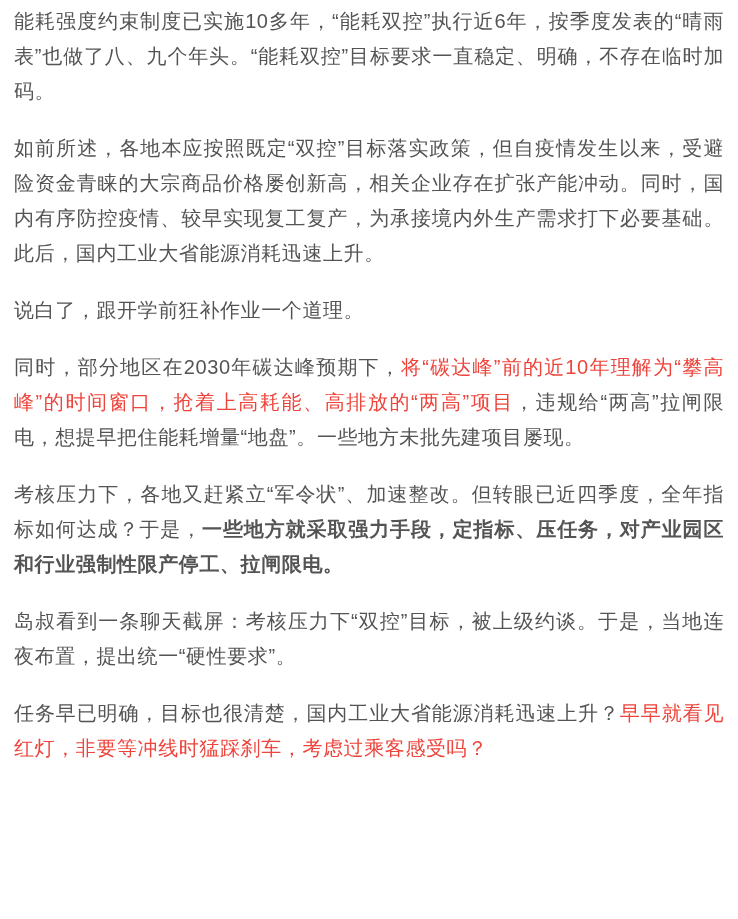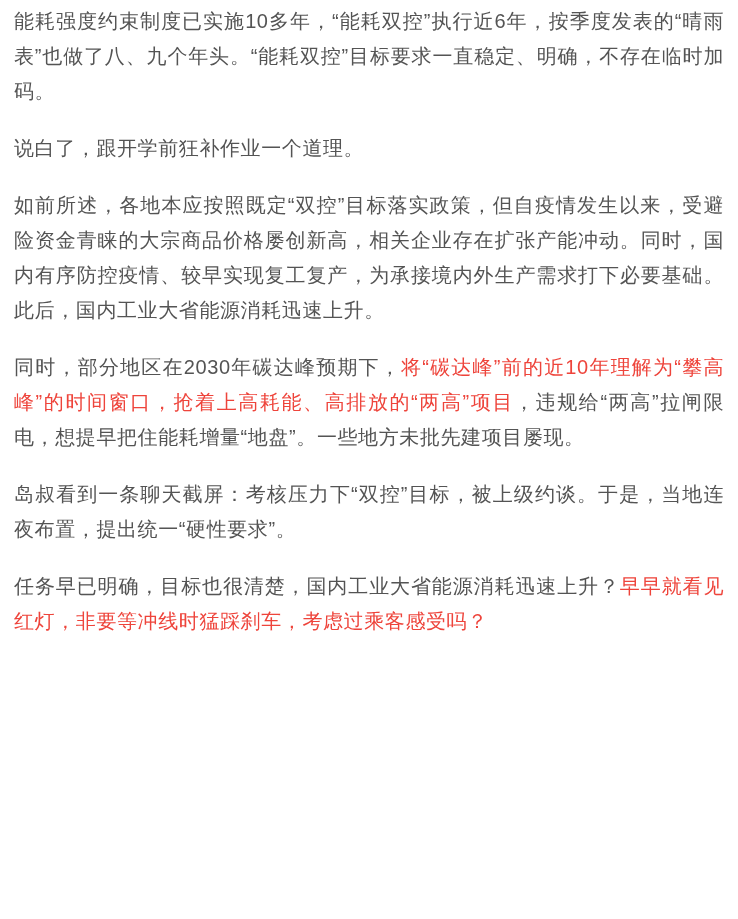--- a/index.html
+++ b/index.html
@@ -35,32 +35,35 @@
 <body>
 
 <div class="article" style="color: rgb(84, 84, 84);">
 
   <p>
     <span class="run">能耗强度约束制度已实施10多年，“能耗双控”执行近6年，按季度发表的“晴雨表”也做了八、九个年头。“能耗双控”目标要求一直稳定、明确，不存在临时加码。</span>
   </p>
 
 
   <p>
-    <span class="run">说白了，跟开学前狂补作业一个道理。</span>
+    <span class="run">如前所述，各地本应按照既定“双控”目标落实政策，但自疫情发生以来，受避险资金青睐的大宗商品价格屡创新高，相关企业存在扩张产能冲动。同时，国内有序防控疫情、较早实现复工复产，为承接境内外生产需求打下必要基础。此后，国内工业大省能源消耗迅速上升。</span>
   </p>
 
   <p>
-    <span class="run">如前所述，各地本应按照既定“双控”目标落实政策，但自疫情发生以来，受避险资金青睐的大宗商品价格屡创新高，相关企业存在扩张产能冲动。同时，国内有序防控疫情、较早实现复工复产，为承接境内外生产需求打下必要基础。此后，国内工业大省能源消耗迅速上升。</span>
+    <span class="run">说白了，跟开学前狂补作业一个道理。</span>
   </p>
 
   <p>
     <span class="run">同时，部分地区在2030年碳达峰预期下，</span><span class="run red" style="color: rgb(238, 68, 59);">将“碳达峰”前的近10年理解为“攀高峰”的时间窗口，抢着上高耗能、高排放的“两高”项目</span><span class="run">，违规给“两高”拉闸限电，想提早把住能耗增量“地盘”。一些地方未批先建项目屡现。</span>
   </p>
 
 
+  <p>
+    <span class="run">考核压力下，各地又赶紧立“军令状”、加速整改。但转眼已近四季度，全年指标如何达成？于是，</span><span class="run bold">一些地方就采取强力手段，定指标、压任务，对产业园区和行业强制性限产停工、拉闸限电。</span>
+  </p>
 
   <p>
     <span class="run">岛叔看到一条聊天截屏：考核压力下“双控”目标，被上级约谈。于是，当地连夜布置，提出统一“硬性要求”。</span>
   </p>
 
   <p>
     <span class="run">任务早已明确，目标也很清楚，国内工业大省能源消耗迅速上升？</span><span class="run red" style="color: rgb(238, 68, 59);">早早就看见红灯，非要等冲线时猛踩刹车，考虑过乘客感受吗？</span>
   </p>
 
 </div>

